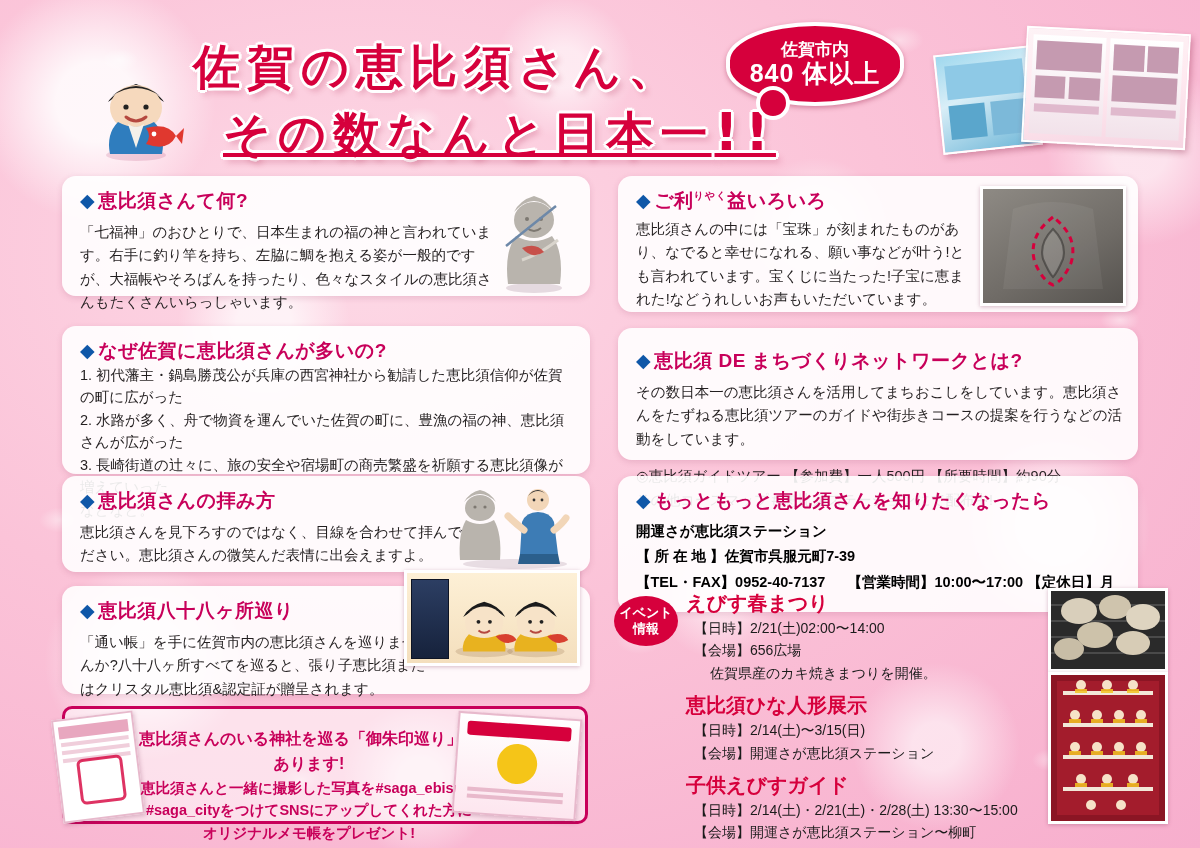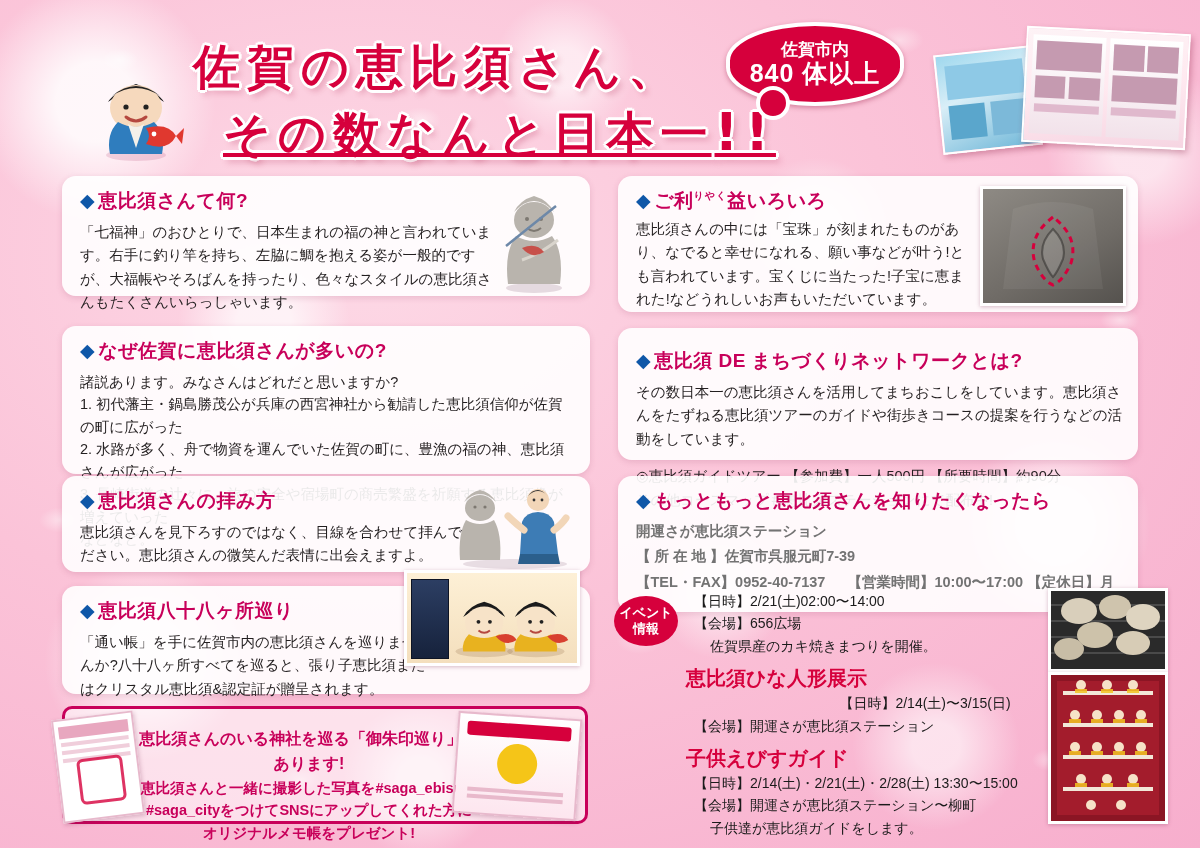--- a/index.html
+++ b/index.html
@@ -72,21 +72,21 @@
     margin:0;padding:0;color:#c8005a;font-size:19px;font-weight:bold;
     letter-spacing:.5px;
   }
   .card h2 .dia{color:#0f57a8;margin-right:3px;}
   .body-txt{color:#231f20;font-size:14.5px;line-height:1.62;margin-top:7px;}
   .body-txt.tight{line-height:1.55;}
   .ruby{font-size:10px;position:relative;top:-8px;letter-spacing:1px;}
   .photo{position:absolute;border:3px solid #fff;box-shadow:0 1px 4px rgba(120,40,80,.3);overflow:hidden;}
   .ill{position:absolute;}
   
-  .contact{color:#737373;font-size:14.5px;line-height:1.75;font-weight:bold;}
+  .contact{color:#000000;font-size:14.5px;line-height:1.75;font-weight:bold;}
   .ev-badge{
     position:absolute;left:614px;top:596px;width:64px;height:50px;background:#d6003c;
     border-radius:50%;color:#fff;font-size:13px;font-weight:bold;text-align:center;
     line-height:1.2;display:flex;flex-direction:column;align-items:center;justify-content:center;
   }
   .ev-title{color:#d6003c;font-size:20px;font-weight:bold;}
   .ev-line{color:#1b1b1b;font-size:14px;line-height:1.6;}
   .banner{
     position:absolute;left:62px;top:706px;width:520px;height:112px;
     border:3px solid #c8005a;border-radius:10px;background:rgba(255,255,255,.55);
@@ -181,21 +181,20 @@
     <path d="M14 64 L64 24" stroke="#6d88a8" stroke-width="2.5"></path>
     <path d="M30 66 Q44 60 52 70 Q40 78 30 66Z" fill="#c7504a"></path>
   </svg>
 </div>
 
 <div class="card" style="left:62px;top:312px;width:528px;height:148px;margin-top:14px;">
   <div style="padding:12px 16px 0 18px;">
     <h2>
       <span class="dia">◆</span><span>なぜ佐賀に恵比須さんが多いの?</span>
     </h2>
-    <div class="body-txt tight">諸説あります。みなさんはどれだと思いますか?</div>
     <div class="body-txt tight" style="margin-top:0">1. 初代藩主・鍋島勝茂公が兵庫の西宮神社から勧請した恵比須信仰が佐賀の町に広がった</div>
     <div class="body-txt tight" style="margin-top:0">2. 水路が多く、舟で物資を運んでいた佐賀の町に、豊漁の福の神、恵比須さんが広がった</div>
     <div class="body-txt tight" style="margin-top:0">3. 長崎街道の辻々に、旅の安全や宿場町の商売繁盛を祈願する恵比須像が増えていった</div>
     <div class="body-txt tight" style="margin-top:0">などなど。</div>
   </div>
 </div>
 
 <div class="card" style="left:62px;top:476px;width:528px;height:96px;">
   <div style="padding:12px 16px 0 18px;">
     <h2>
@@ -323,27 +322,28 @@
   </div>
 </div>
 
 <div class="ev-badge">
   <span>イベント</span>
   <span>情報</span>
 </div>
 
 <div style="position:absolute;left:686px;top:590px;width:470px;">
   <div style="margin-bottom:8px;">
+    <div class="ev-title">えびす春まつり</div>
     <div class="ev-line" style="padding-left:8px;">【日時】2/21(土)02:00〜14:00</div>
     <div class="ev-line" style="padding-left:8px;">【会場】656広場</div>
     <div class="ev-line" style="padding-left:24px;">佐賀県産のカキ焼きまつりを開催。</div>
   </div>
   <div style="margin-bottom:8px;">
     <div class="ev-title">恵比須ひな人形展示</div>
-    <div class="ev-line" style="padding-left:8px;text-align:center;">【日時】2/14(土)〜3/15(日)</div>
+    <div class="ev-line" style="padding-left:8px;">【日時】2/14(土)〜3/15(日)</div>
     <div class="ev-line" style="padding-left:8px;">【会場】開運さが恵比須ステーション</div>
   </div>
   <div>
     <div class="ev-title">子供えびすガイド</div>
     <div class="ev-line" style="padding-left:8px;">【日時】2/14(土)・2/21(土)・2/28(土) 13:30〜15:00</div>
     <div class="ev-line" style="padding-left:8px;">【会場】開運さが恵比須ステーション〜柳町</div>
     <div class="ev-line" style="padding-left:24px;">子供達が恵比須ガイドをします。</div>
   </div>
 </div>
 

